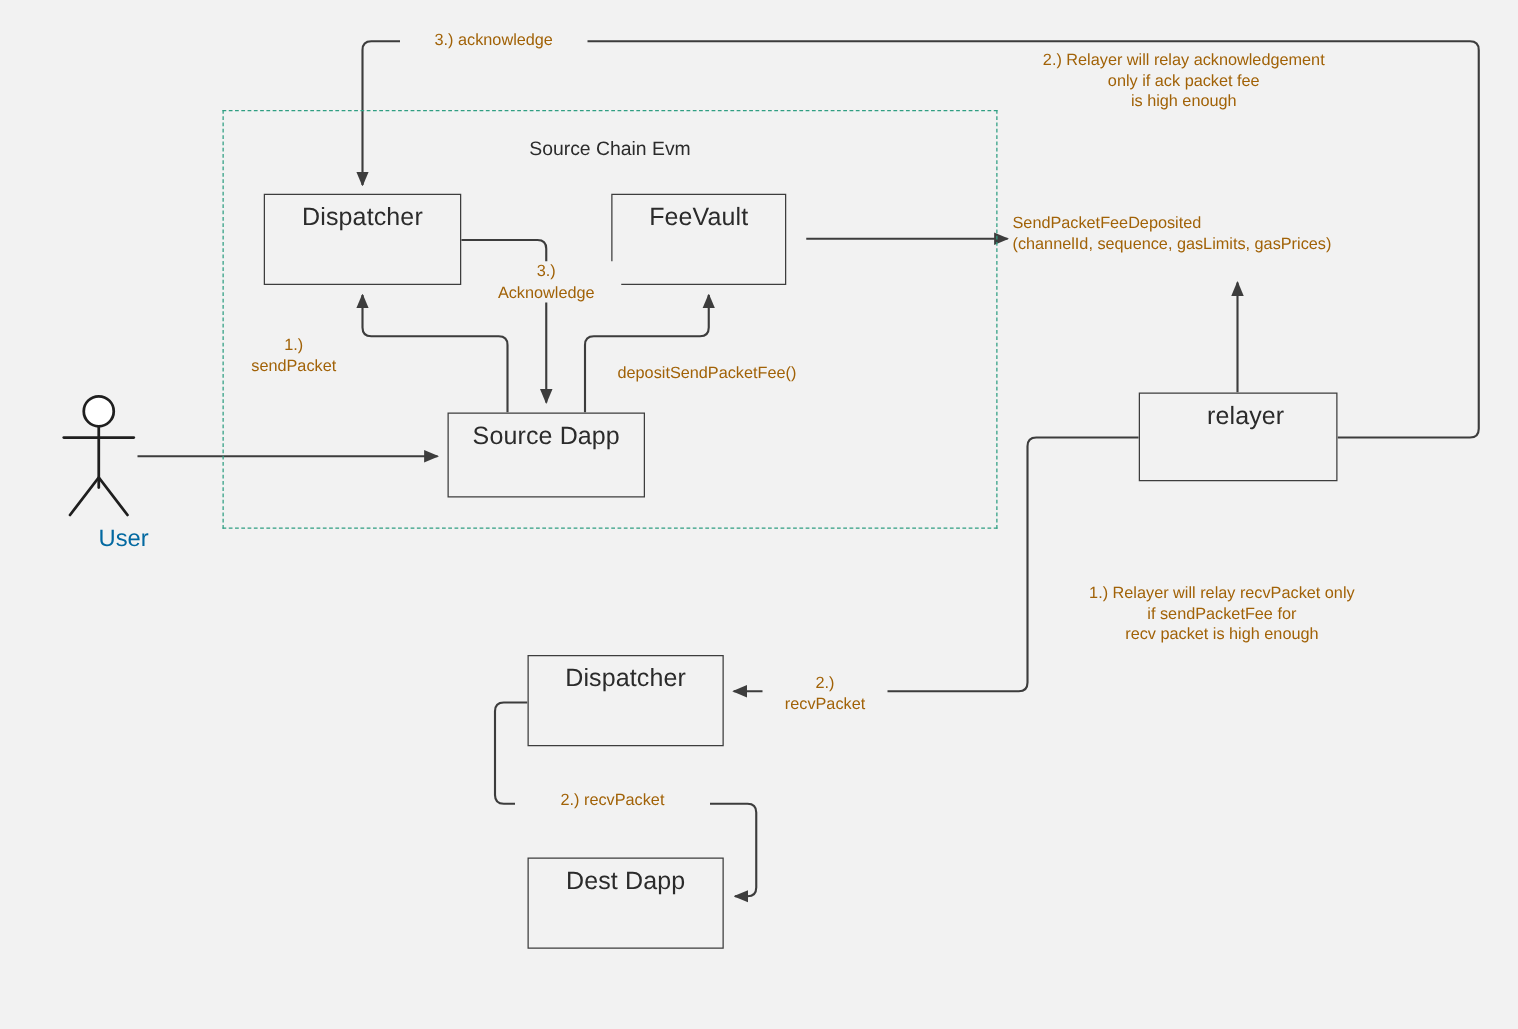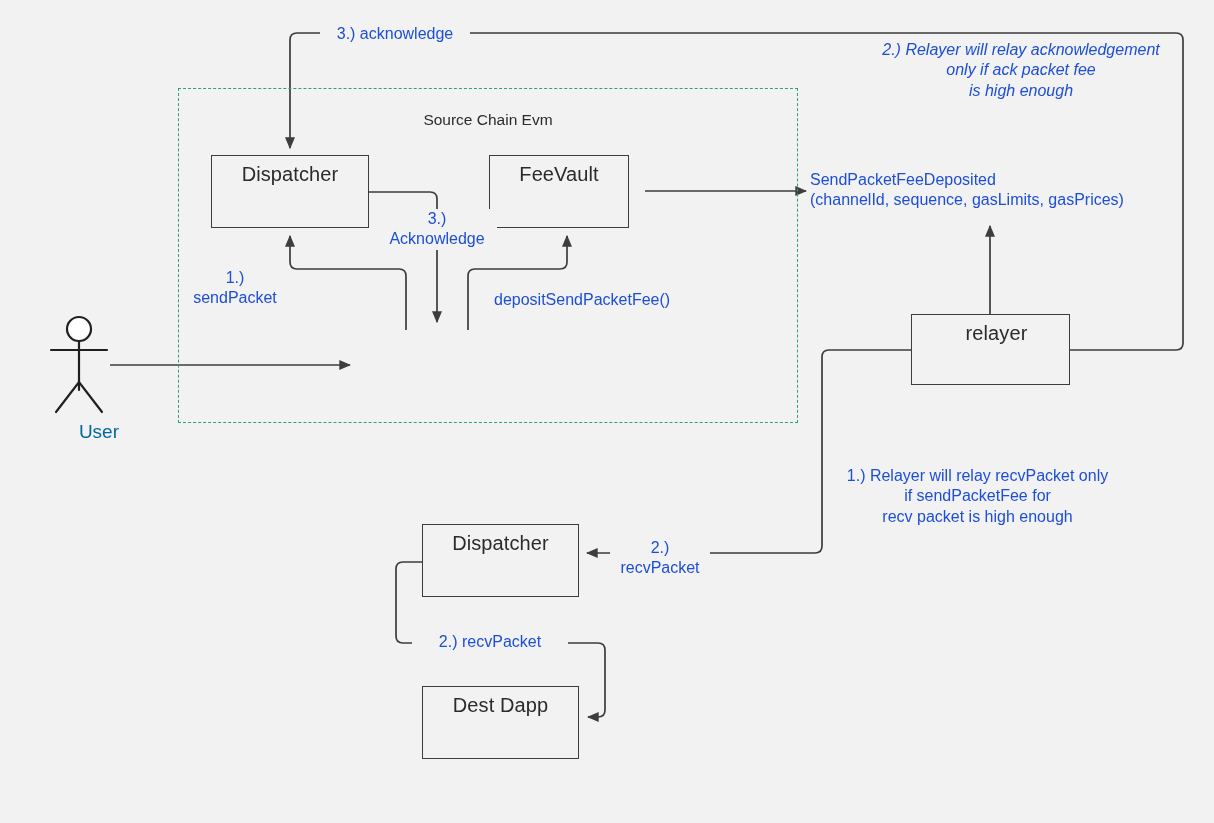--- a/index.html
+++ b/index.html
@@ -71,22 +71,22 @@
     position: absolute;
     width: 100%;
     text-align: center;
     top: 22px;
     font-size: 15.5px;
     color: #2b2b2b;
   }
   
   .lbl {
     position: absolute;
-    font-size: 16px;
-    color: #1d4ed8;
+    font-size: 13px;
+    color: #a16207;
     white-space: pre;
     line-height: 1.28;
   }
   .lbl.c { text-align: center; }
   .lbl.l { text-align: left; }
   .lbl-bg {
     background: #f2f2f2;
   }
   .user-label {
     position: absolute;
@@ -141,20 +141,23 @@
 
 
   <div class="node" style="left:211px; top:155px; width:158px; height:73px;">
     <span>Dispatcher</span>
   </div>
 
   <div class="node" style="left:489px; top:155px; width:140px; height:73px;">
     <span>FeeVault</span>
   </div>
 
+  <div class="node" style="left:358px; top:330px; width:158px; height:68px;">
+    <span>Source Dapp</span>
+  </div>
 
   <div class="node" style="left:911px; top:314px; width:159px; height:71px;padding-left:12px;">
     <span>relayer</span>
   </div>
 
   <div class="node" style="left:422px; top:524px; width:157px; height:73px;">
     <span>Dispatcher</span>
   </div>
 
   <div class="node" style="left:422px; top:686px; width:157px; height:73px;">
@@ -167,21 +170,21 @@
 sendPacket</div>
 
   <div class="lbl c lbl-bg" style="left:377px; top:209px; width:120px;">3.)
 Acknowledge</div>
 
   <div class="lbl l" style="left:494px; top:290px;">depositSendPacketFee()</div>
 
   <div class="lbl l" style="left:810px; top:170px;">SendPacketFeeDeposited
 (channelId, sequence, gasLimits, gasPrices)</div>
 
-  <div class="lbl c" style="left:856px; top:40px; width:330px;font-style:italic;">2.) Relayer will relay acknowledgement
+  <div class="lbl c" style="left:782px; top:40px; width:330px;">2.) Relayer will relay acknowledgement
 only if ack packet fee
 is high enough</div>
 
   <div class="lbl c" style="left:825px; top:466px; width:305px;">1.) Relayer will relay recvPacket only
 if sendPacketFee for
 recv packet is high enough</div>
 
   <div class="lbl c lbl-bg" style="left:610px; top:538px; width:100px;">2.)
 recvPacket</div>
 

